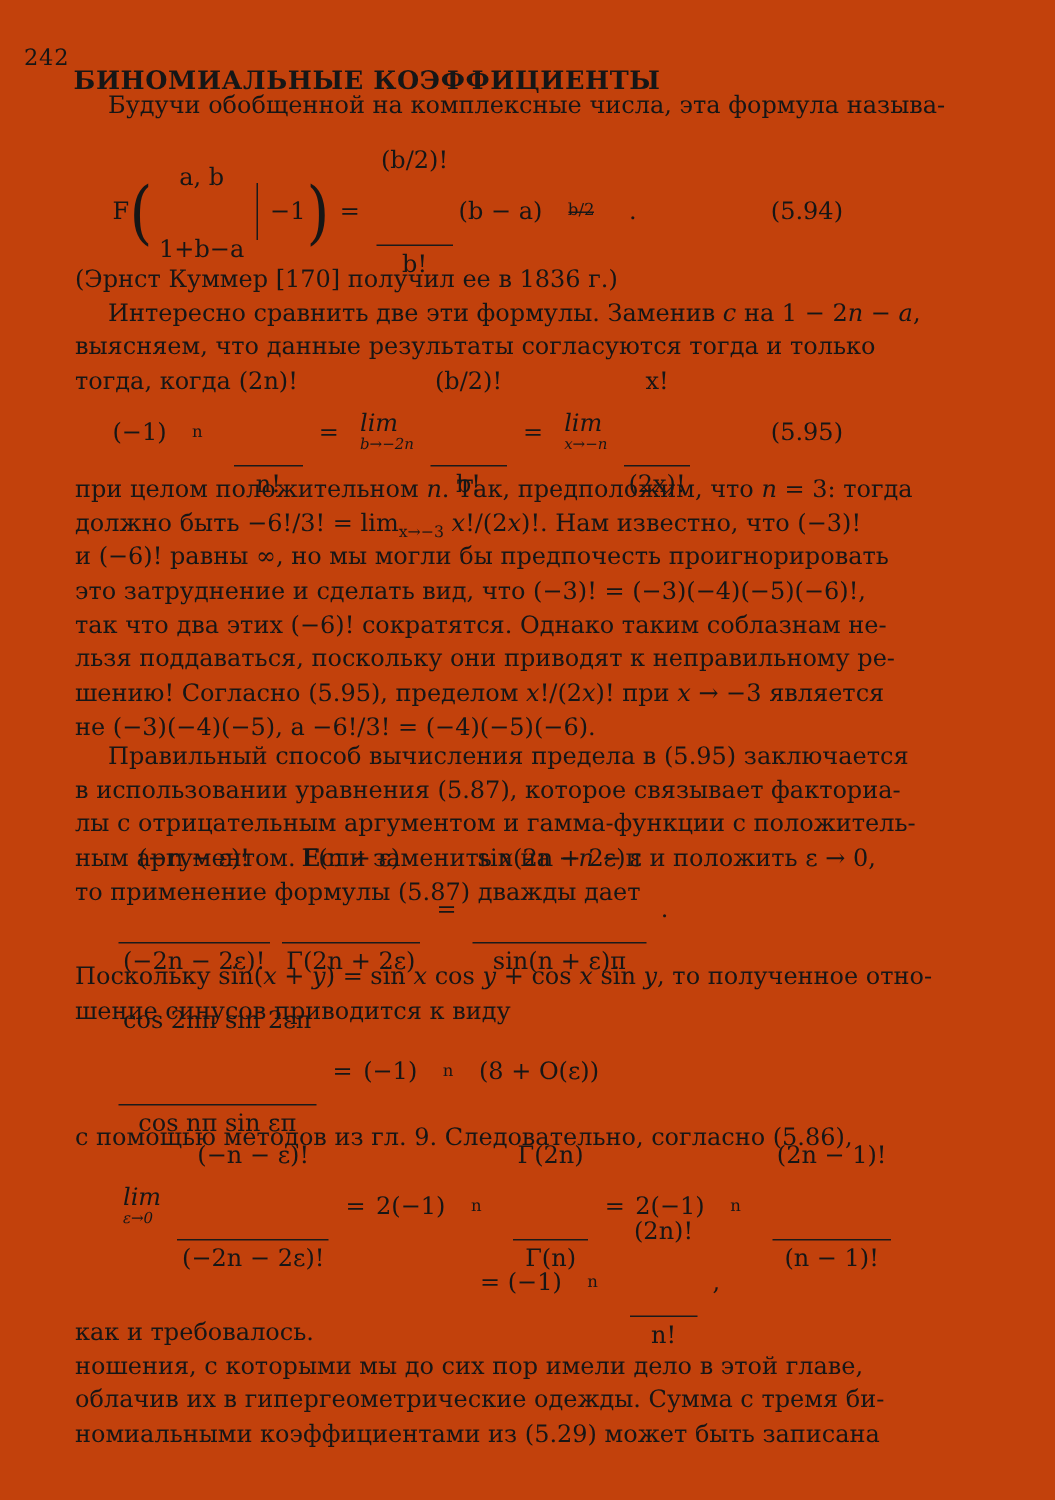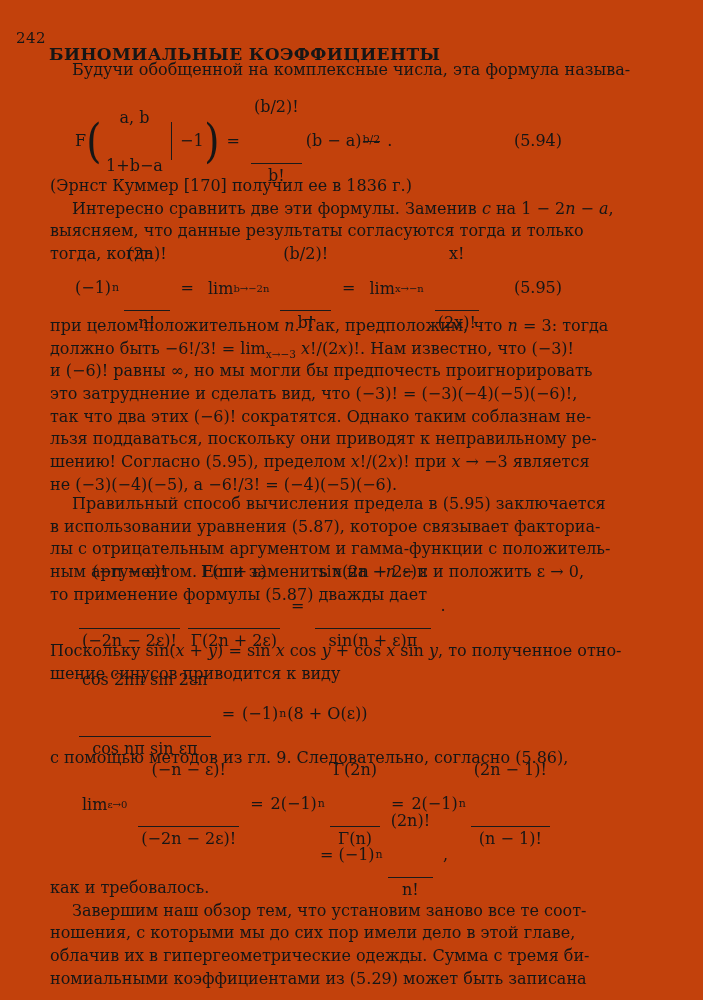--- a/index.html
+++ b/index.html
@@ -19,30 +19,30 @@
   .tline.ind{padding-left:22px;}
   .mvar{font-style:italic;}
   .tline sub{font-size:10.5px;vertical-align:-4px;line-height:0;}
   
   .eq{position:absolute;left:50px;width:512px;display:flex;align-items:center;}
   .eqbody{display:flex;align-items:center;padding-left:25px;white-space:pre;}
   .eqlabel{margin-left:auto;padding-right:0px;font-size:16px;}
   .fr{display:inline-block;text-align:center;vertical-align:middle;margin:0 4px;}
   .fr .n{display:block;padding:0 3px 2px 3px;line-height:19px;}
   .fr .d{display:block;border-top:1.4px solid #1a1a1a;padding:2px 3px 0 3px;line-height:19px;}
-  .lim{display:inline-flex;flex-direction:row;align-items:center;vertical-align:middle;margin:0 7px;}
+  .lim{display:inline-flex;flex-direction:column;vertical-align:middle;margin:0 7px;font-style:italic;}
   .lim .lw{line-height:17px;}
   .lim .ls{font-size:10px;line-height:12px;margin-top:1px;}
   .bp{font-size:46px;line-height:46px;font-weight:400;display:inline-block;
       transform:scaleX(.85);vertical-align:middle;margin:0 -1px;}
   .stk{display:inline-flex;flex-direction:column;align-items:center;vertical-align:middle;
        line-height:21px;padding:0 4px;gap:27px;}
   .vb{display:inline-block;width:1.2px;height:38px;background:#1a1a1a;vertical-align:middle;
       margin:0 8px 0 4px;}
-  .sup{font-size:11px;line-height:0;vertical-align:7px;margin:0 1px;}
+  .sup{font-size:11px;line-height:0;vertical-align:7px;margin:0 17px;}
   .sup.ul{border-bottom:1.2px solid #1a1a1a;padding-bottom:1px;}
   .op{margin:0 7px;}
   .tail{margin-left:6px;}
   .eqrow2{display:flex;align-items:center;margin-left:270px;white-space:pre;}
 </style>
 </head>
 <body>
 
 <div id="page">
 
@@ -209,19 +209,18 @@
       <span class="fr">
         <span class="n">(2n)!</span>
         <span class="d">n!</span>
       </span>
       <span class="tail">,</span>
     </div>
   </div>
 
   <div class="para" style="top:877px">
       <div class="tline"><span>как и требовалось.</span></div>
-      <div class="tline ind"><span>Завершим наш обзор тем, что установим заново все те соот-</span></div>
       <div class="tline"><span>ношения, с которыми мы до сих пор имели дело в этой главе,</span></div>
       <div class="tline"><span>облачив их в гипергеометрические одежды. Сумма с тремя би-</span></div>
       <div class="tline"><span>номиальными коэффициентами из (5.29) может быть записана</span></div>
     </div>
 
 </div>
 
 </body></html>

